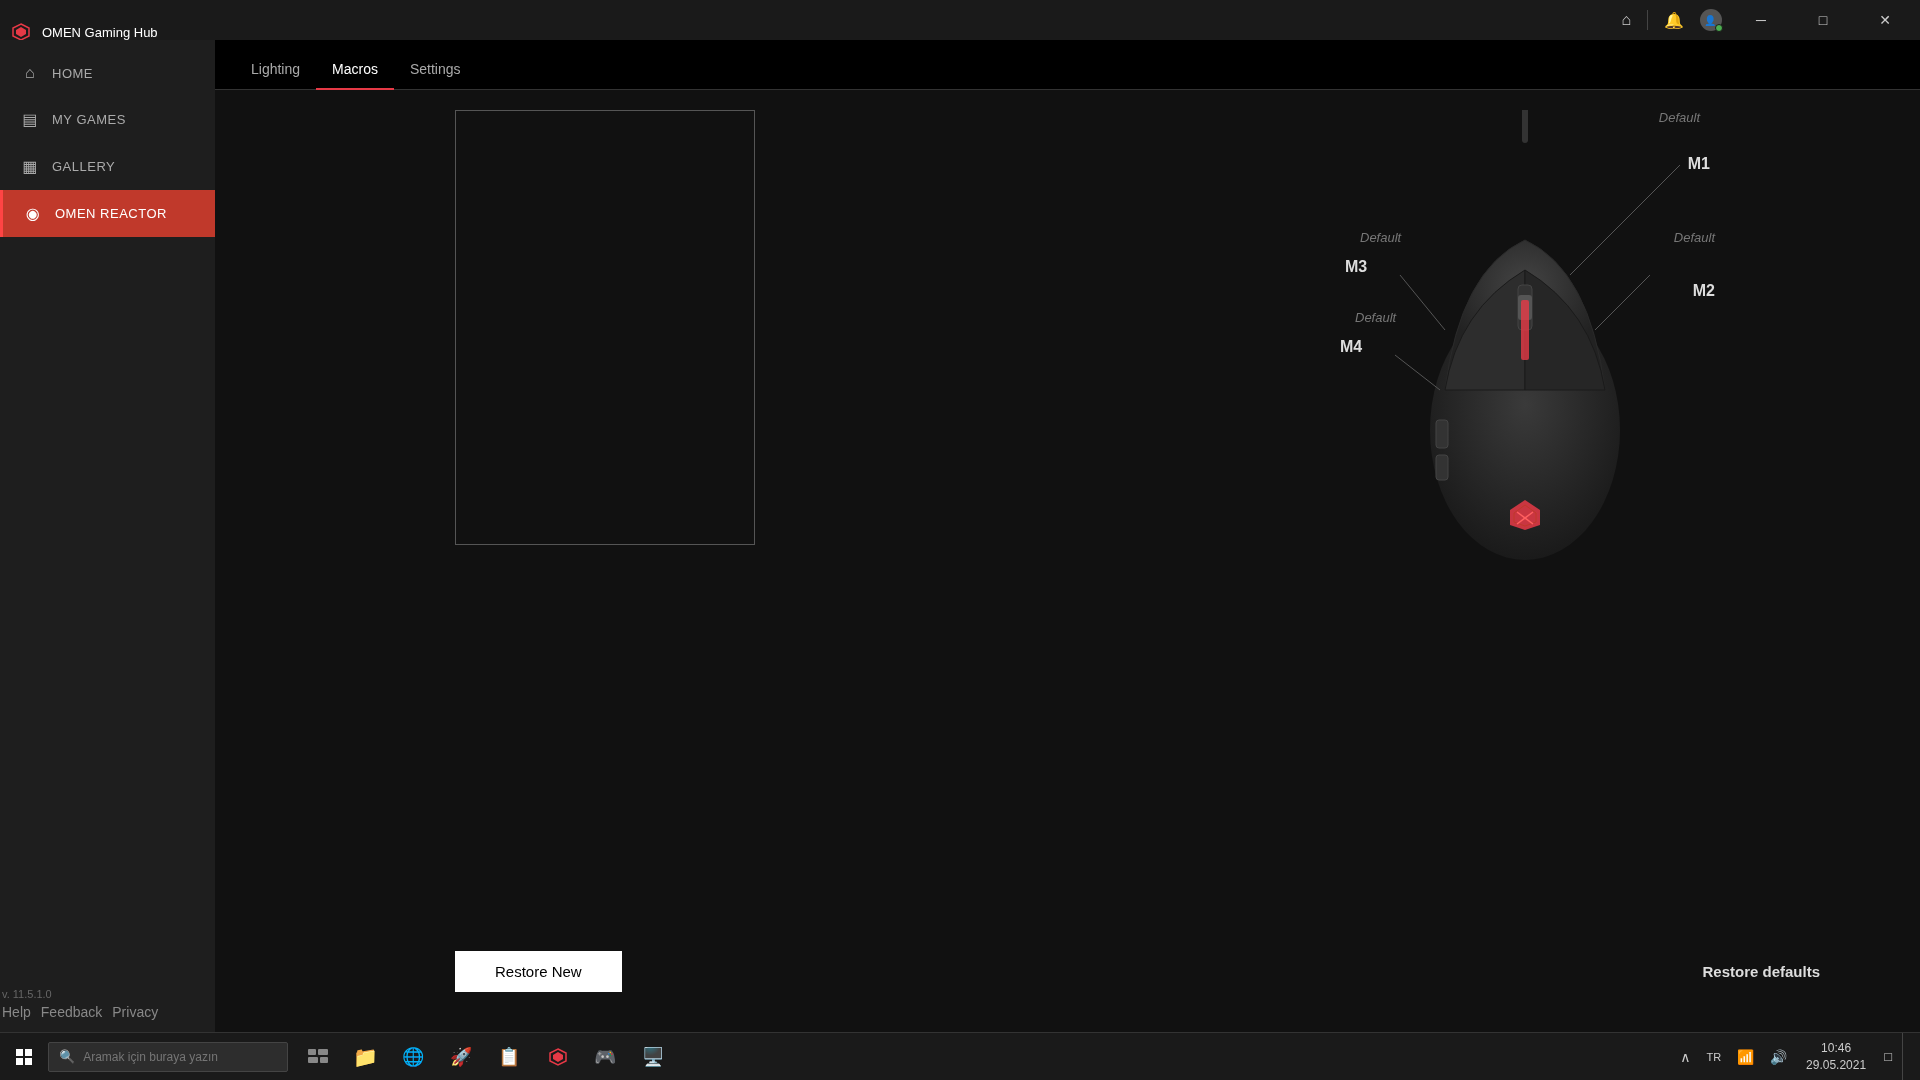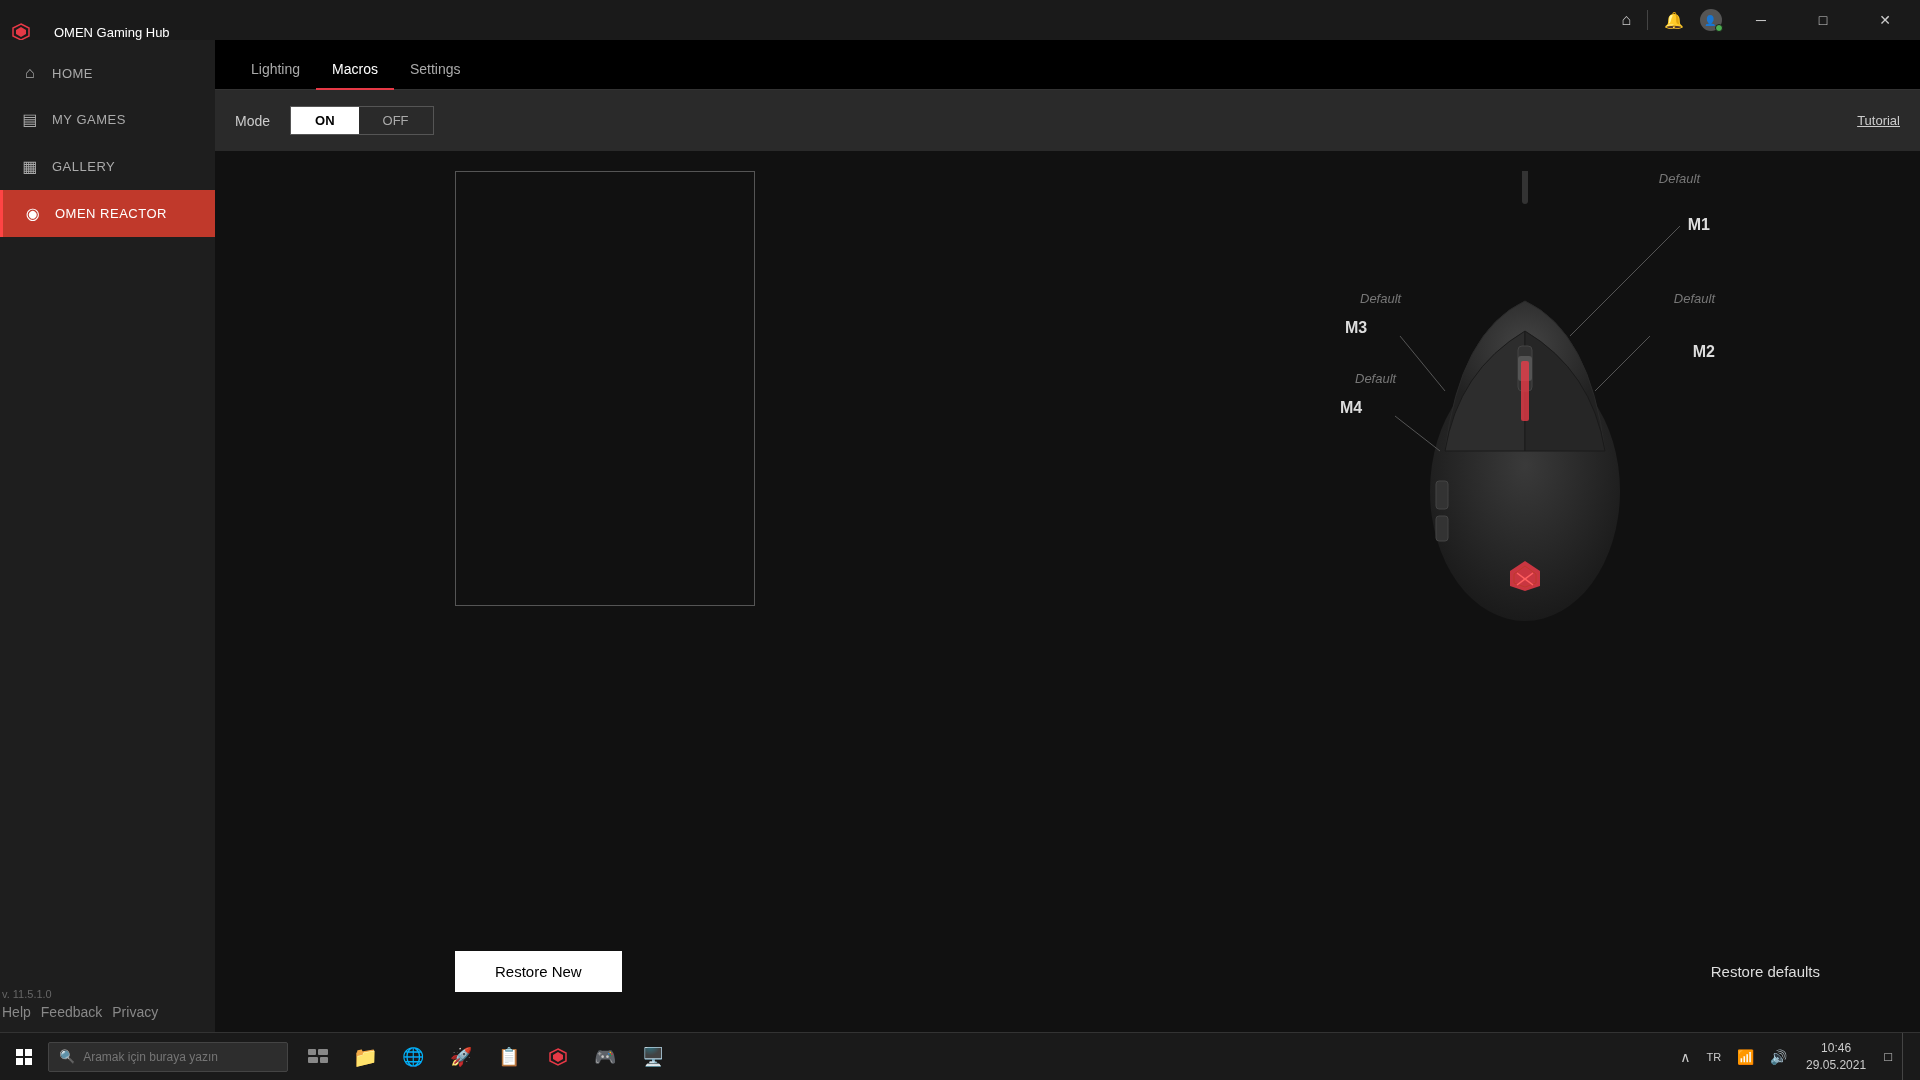--- a/index.html
+++ b/index.html
@@ -20,21 +20,21 @@
       background: #1a1a1a;
       display: flex;
       align-items: center;
       justify-content: space-between;
       padding: 0 12px;
       flex-shrink: 0;
     }
     .titlebar-left {
       display: flex;
       align-items: center;
-      gap: 24px;
+      gap: 12px;
       margin-top: 24px;
     }
     .titlebar-logo {
       width: 18px;
       height: 18px;
     }
     .titlebar-title {
       font-size: 13px;
       color: #fff;
     }
@@ -409,30 +409,20 @@
         <span>Lighting</span>
       </div>
       <div class="tab active">
         <span>Macros</span>
       </div>
       <div class="tab">
         <span>Settings</span>
       </div>
     </div>
 
-    <div class="mode-row">
-      <div style="display:flex;align-items:center;gap:20px">
-        <span class="mode-label">Mode</span>
-        <div class="mode-toggle">
-          <button class="toggle-btn active">ON</button>
-          <button class="toggle-btn">OFF</button>
-        </div>
-      </div>
-      <span class="tutorial-link">Tutorial</span>
-    </div>
 
     <div class="mouse-section">
 
       <div class="macro-list-box"></div>
 
       <div class="mouse-diagram">
 
         
         <svg width="380" height="480" viewBox="0 0 380 480">
 
@@ -511,21 +501,21 @@
         
         <svg style="position:absolute;top:0;left:0;width:380px;height:480px;pointer-events:none;">
           <line x1="55" y1="245" x2="100" y2="280" stroke="#555" stroke-width="1"></line>
         </svg>
 
       </div>
 
       <div style="position:absolute;bottom:40px;left:240px;display:flex;align-items:center;">
         <button class="create-new-btn">Restore New</button>
       </div>
-      <div style="position:absolute;bottom:52px;right:100px;font-size:15px;color:#ddd;font-weight:400;cursor:pointer;">Restore defaults</div>
+      <div style="position:absolute;bottom:52px;right:100px;font-size:15px;color:#ddd;font-weight:700;cursor:pointer;">Restore defaults</div>
 
     </div>
   </div>
 </div>
 
 <div class="taskbar">
   <div class="taskbar-start">
     <svg width="16" height="16" viewBox="0 0 16 16">
       <rect x="0" y="0" width="7" height="7" fill="#fff"></rect>
       <rect x="9" y="0" width="7" height="7" fill="#fff"></rect>

